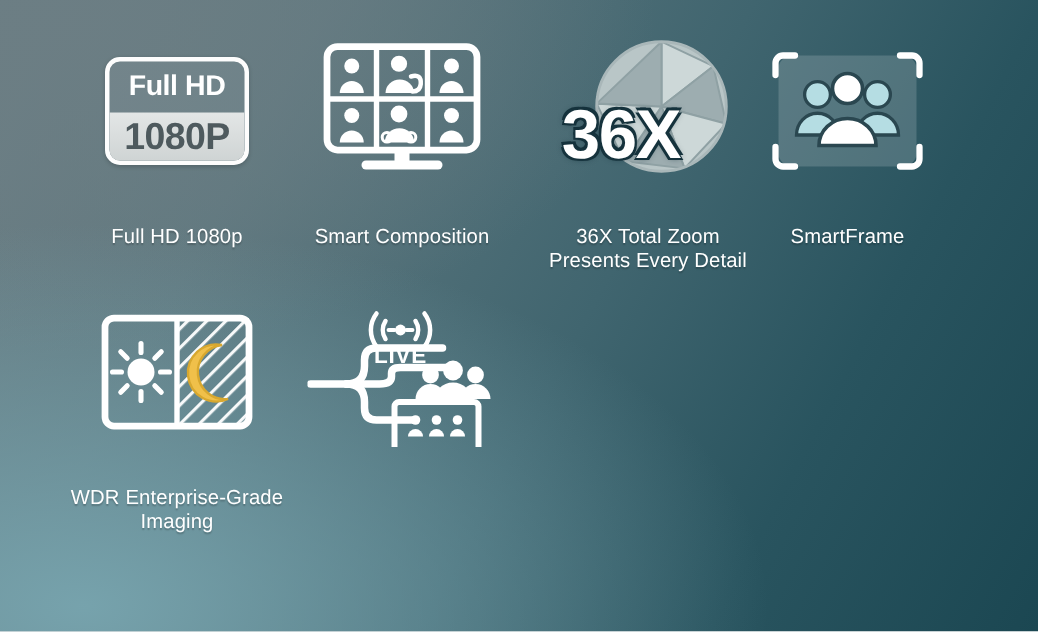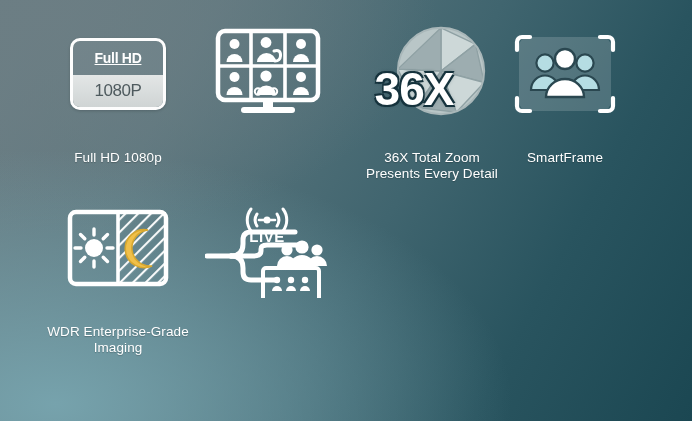--- a/index.html
+++ b/index.html
@@ -66,30 +66,29 @@
     overflow: hidden;
     display: flex;
     flex-direction: column;
     box-shadow: 0 1px 3px rgba(0,0,0,0.18);
   }
   .fullhd-top {
     flex: 0 0 34px;
     display: flex; align-items: center; justify-content: center;
     background: rgba(255,255,255,0.06);
     color: #ffffff;
-    font-size: 14px; font-weight: bold;
+    font-size: 19px; font-weight: bold;
     letter-spacing: -0.3px;
-    text-decoration: underline;
   }
   .fullhd-bot {
     flex: 1 1 auto;
     display: flex; align-items: center; justify-content: center;
     background: linear-gradient(180deg,#e3e6e6 0%, #cfd4d4 100%);
     color: #4e5a5e;
-    font-size: 17px; font-weight: normal;
+    font-size: 25px; font-weight: bold;
     letter-spacing: -0.4px;
   }
 
   
   .zoom-icon {
     position: relative;
     width: 150px; height: 102px;
   }
   .zoom-icon svg { position: absolute; left: 36px; top: 0; }
   .zoom-text {
@@ -154,20 +153,21 @@
 
           <circle cx="52" cy="48" r="5.6" fill="#ffffff"></circle>
           <path d="M42.5 67 a9.8 9.5 0 0 1 19.6 0 z" fill="#ffffff"></path>
           <circle cx="44" cy="63.5" r="3.2" fill="none" stroke="#ffffff" stroke-width="2"></circle>
           <circle cx="60" cy="63.5" r="3.2" fill="none" stroke="#ffffff" stroke-width="2"></circle>
 
           <circle cx="87" cy="49" r="5" fill="#ffffff"></circle>
           <path d="M79 67 a8 8 0 0 1 16 0 z" fill="#ffffff"></path>
         </svg>
       </div>
+      <div class="caption">Smart Composition</div>
     </div>
 
     <div class="cell" id="cell-zoom">
       <div class="icon-wrap">
         <div class="zoom-icon">
           <svg class="svg-icon" width="96" height="96" viewBox="0 0 100 100" aria-hidden="true">
             <defs>
               <clipPath id="apClip">
                   <circle cx="50" cy="50" r="45"></circle>
                 </clipPath>

